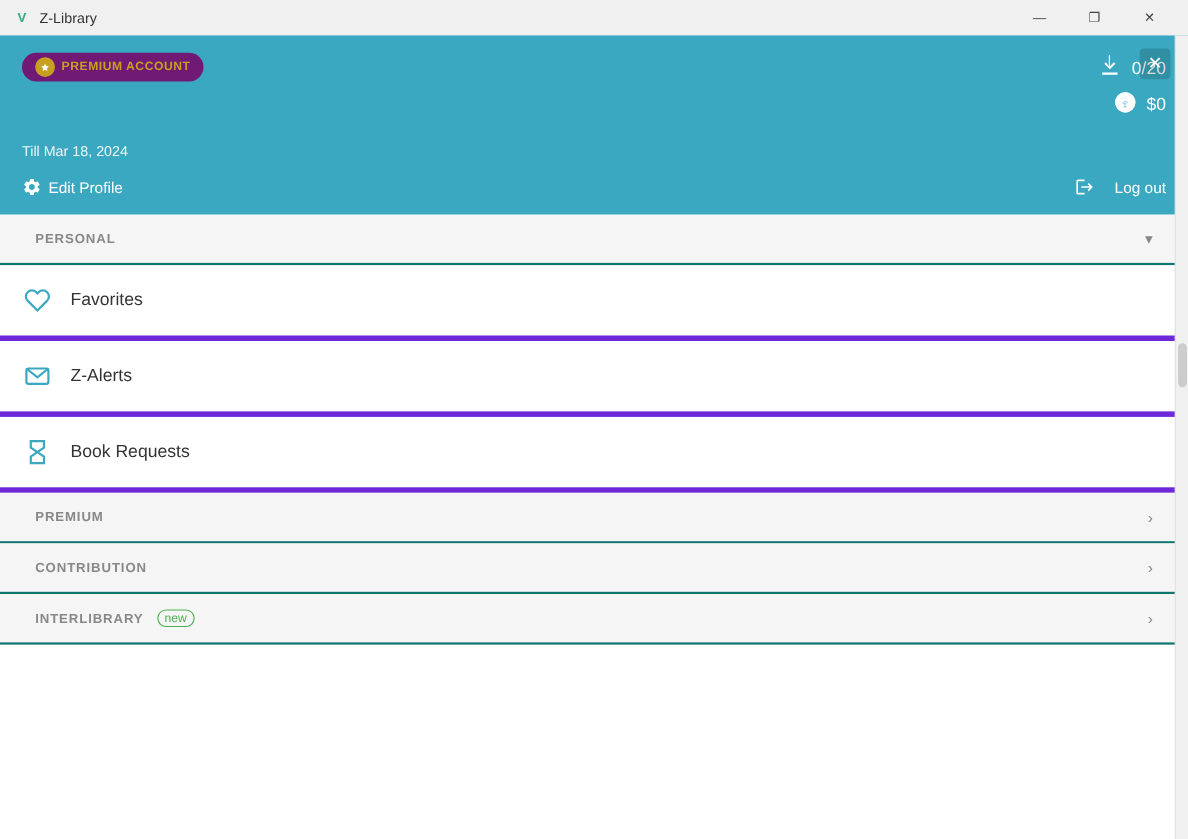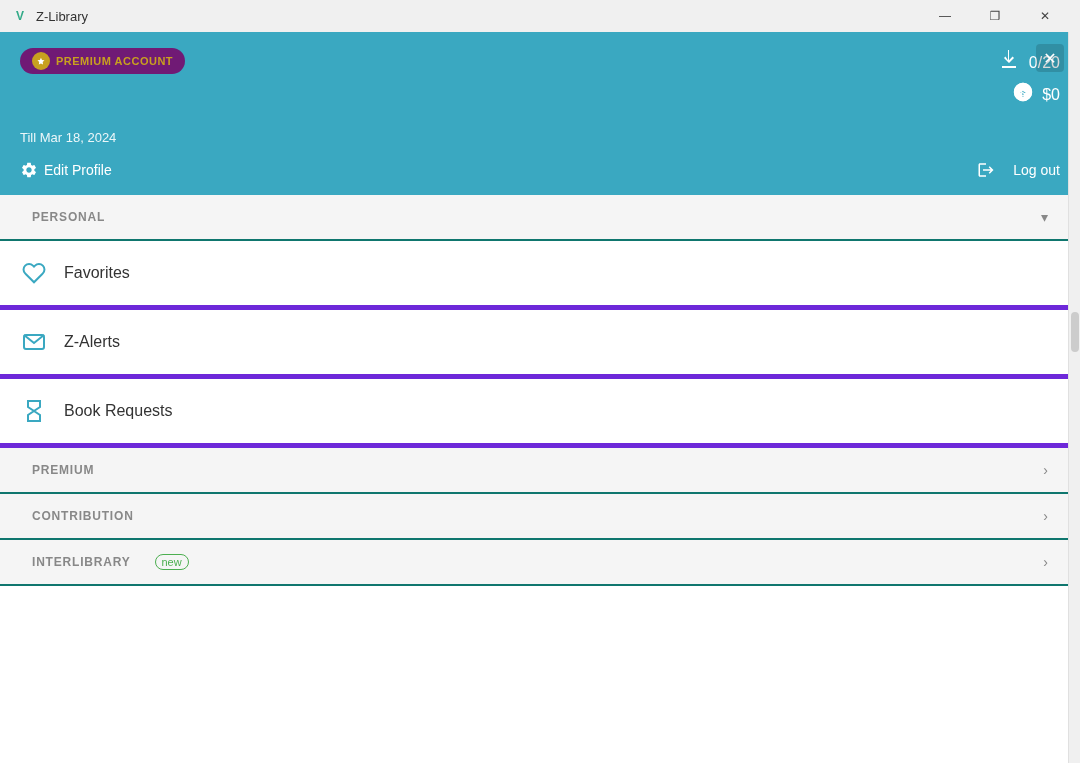--- a/index.html
+++ b/index.html
@@ -249,21 +249,21 @@
 
     
     .new-badge {
       display: inline-block;
       background: transparent;
       border: 1.5px solid #4caf50;
       color: #4caf50;
       font-size: 11px;
       padding: 1px 6px;
       border-radius: 10px;
-      margin-left: 14px;
+      margin-left: 2px;
       font-weight: 500;
       text-align: center;
     }
 
     
     .content::-webkit-scrollbar { width: 8px; }
     .content::-webkit-scrollbar-track { background: #f0f0f0; }
     .content::-webkit-scrollbar-thumb { background: #ccc; border-radius: 4px; }
 
     

